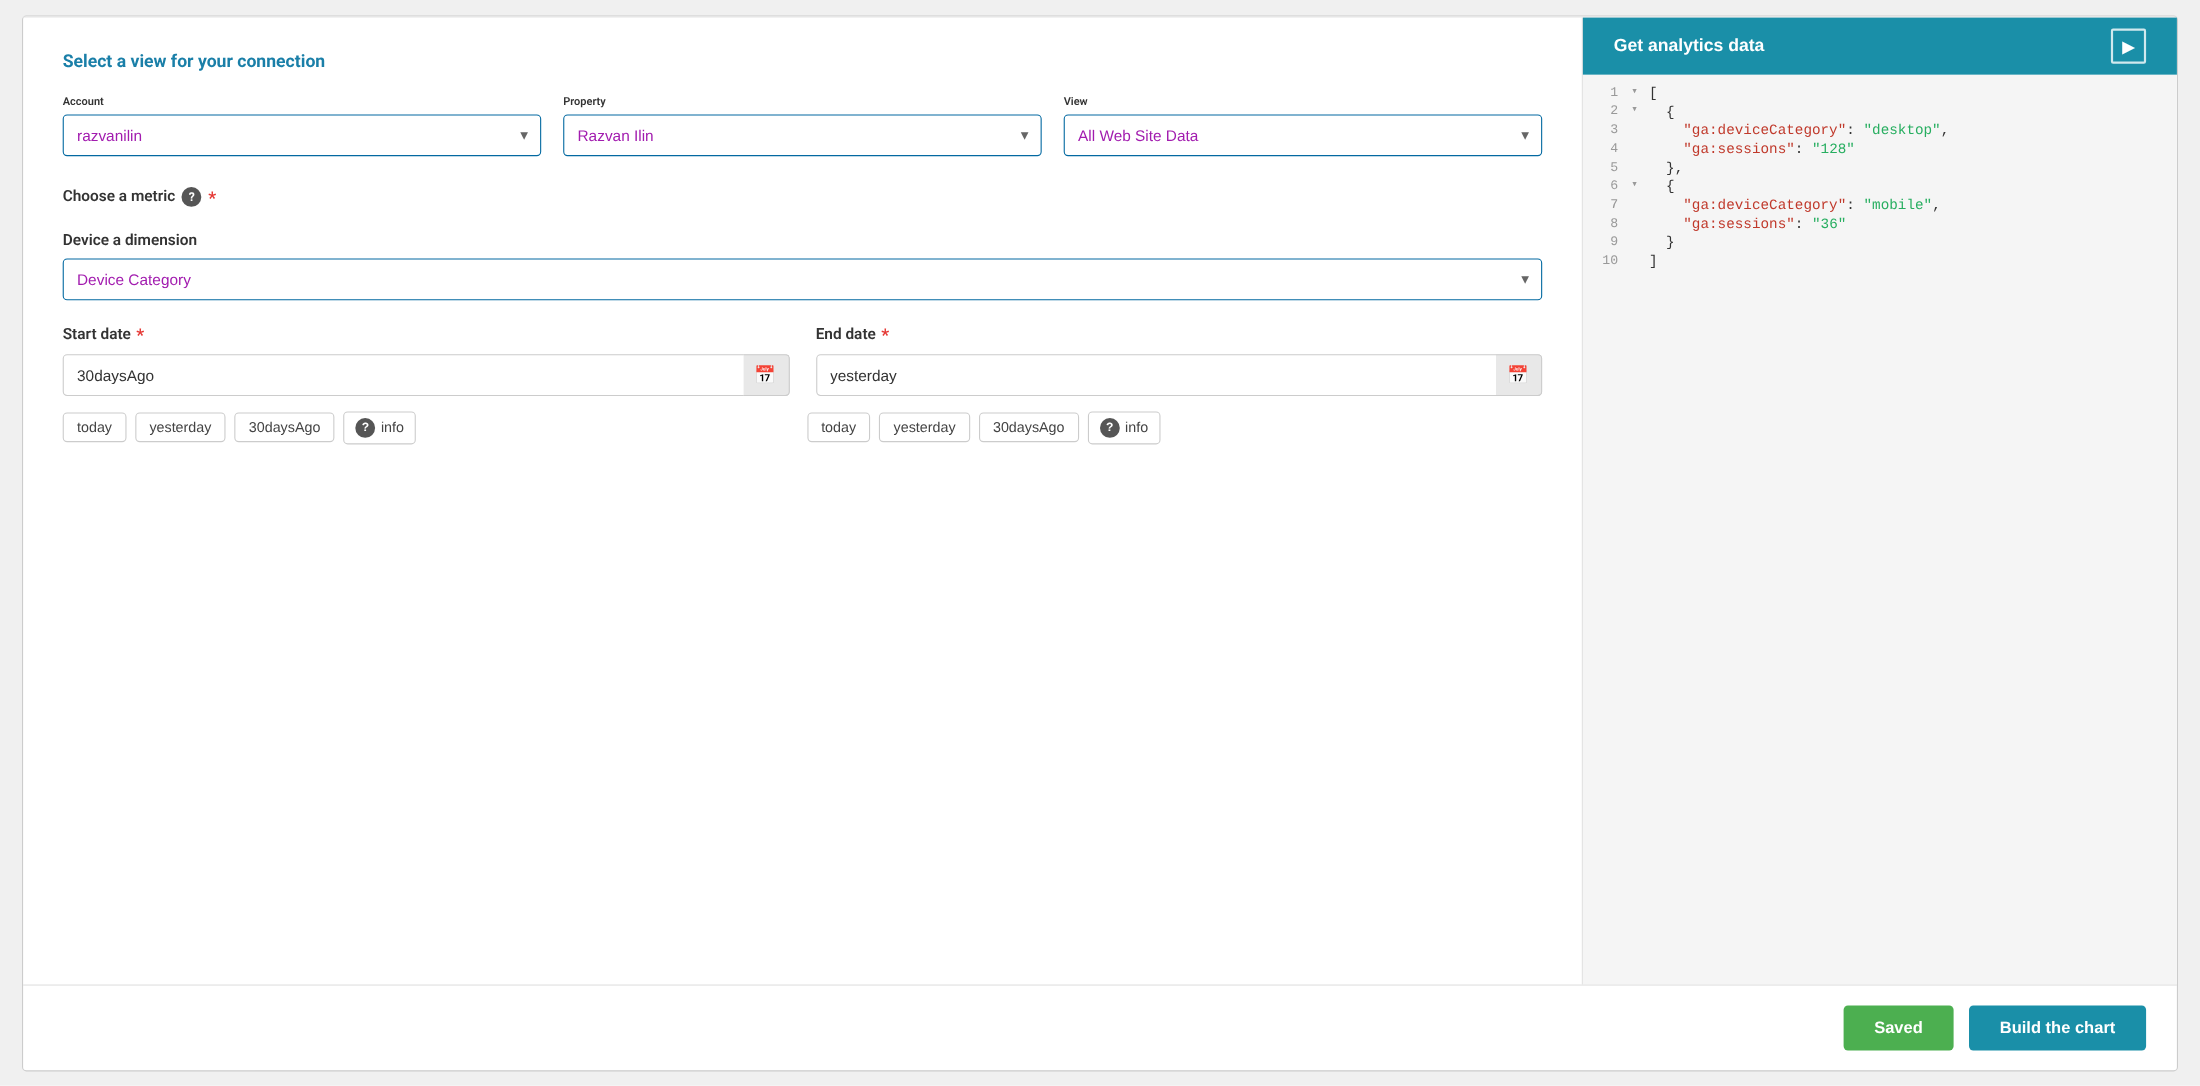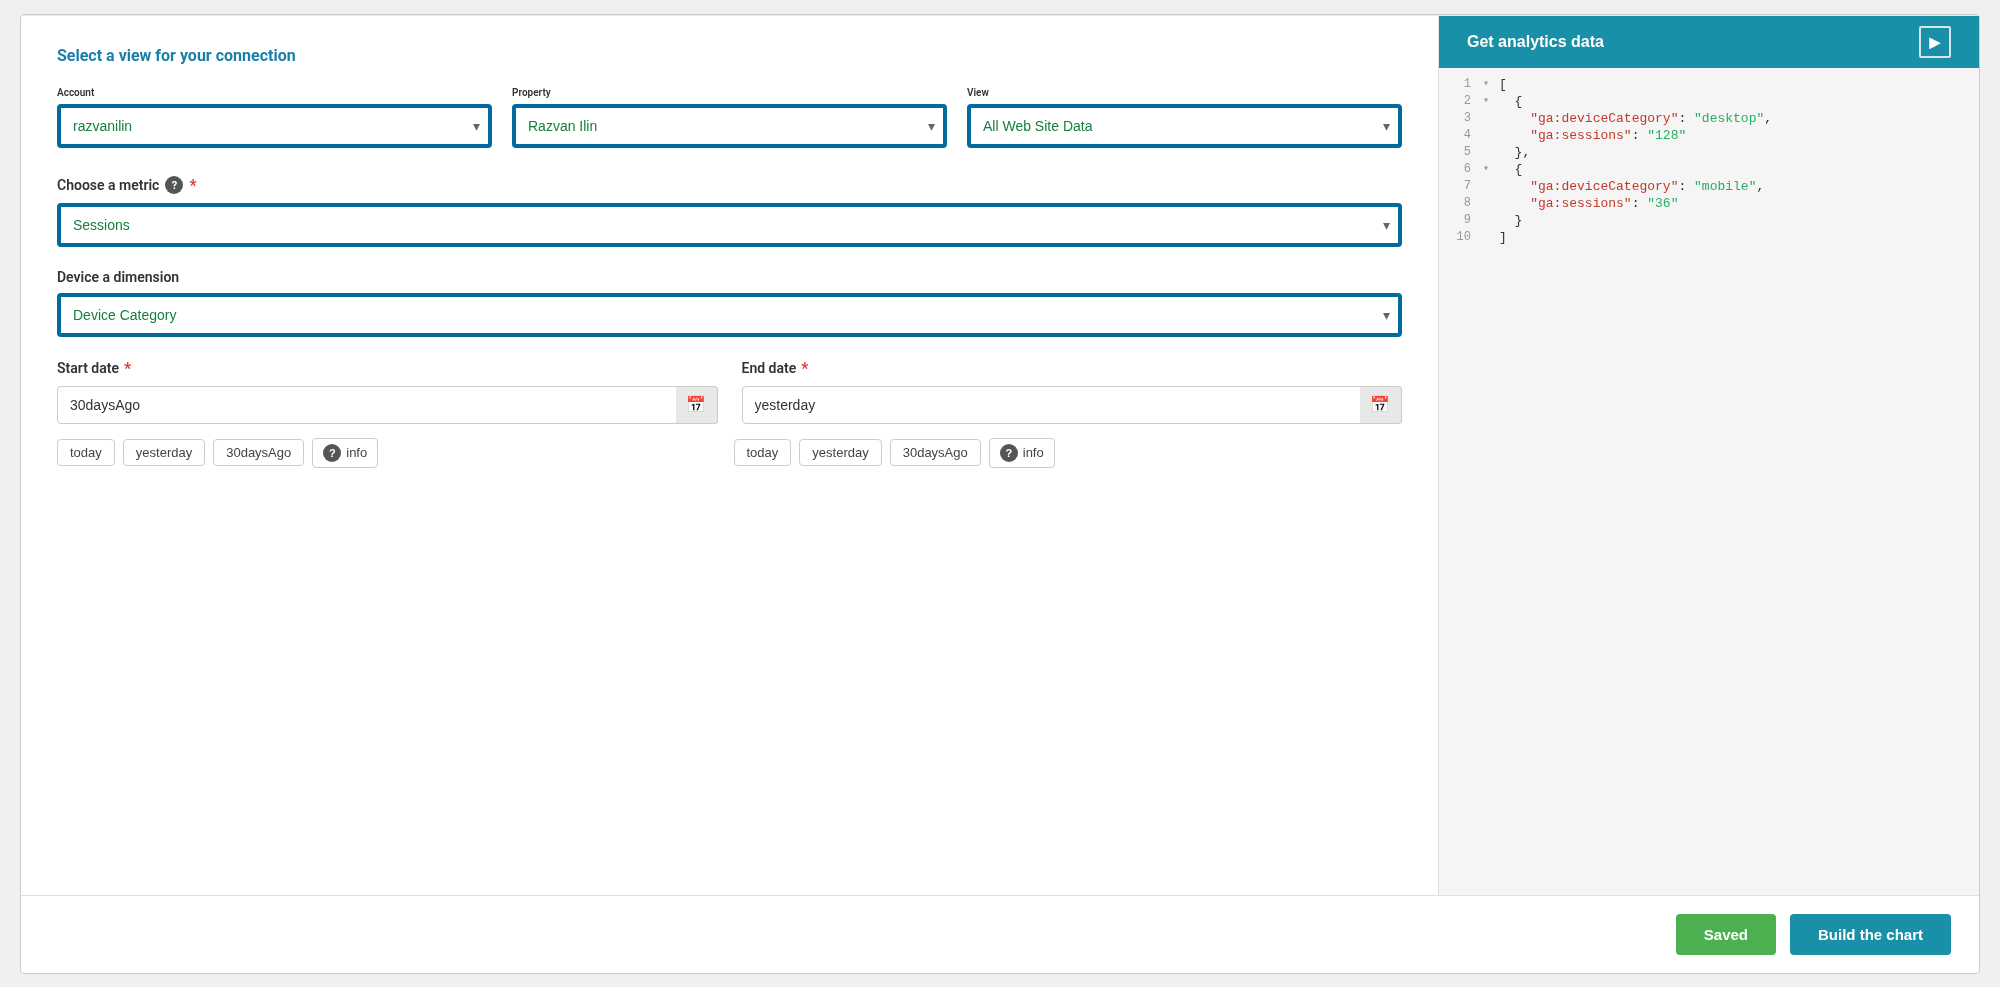--- a/index.html
+++ b/index.html
@@ -66,24 +66,24 @@
       font-weight: 600;
       color: #333;
       margin-bottom: 6px;
     }
     .select-wrapper {
       position: relative;
     }
     .select-wrapper select {
       width: 100%;
       padding: 10px 36px 10px 12px;
-      border: 4px solid #0369a1;
-      border-radius: 4px;
-      font-size: 14px;
-      color: #15803d;
+      border: 1px solid #0369a1;
+      border-radius: 4px;
+      font-size: 14px;
+      color: #a21caf;
       background: #fff;
       appearance: none;
       cursor: pointer;
     }
     .select-wrapper::after {
       content: '▾';
       position: absolute;
       right: 12px;
       top: 50%;
       transform: translateY(-50%);
@@ -332,25 +332,20 @@
           </div>
         </div>
       </div>
 
       <div class="form-group">
         <div class="form-label">
           <span>Choose a metric</span>
           <span class="help-icon">?</span>
           <span class="required">*</span>
         </div>
-        <div class="select-wrapper">
-          <select style="width:100%">
-            <option>Sessions</option>
-          </select>
-        </div>
       </div>
 
       <div class="form-group">
         <div class="form-label">
           <span>Device a dimension</span>
         </div>
         <div class="select-wrapper">
           <select style="width:100%">
             <option>Device Category</option>
           </select>

